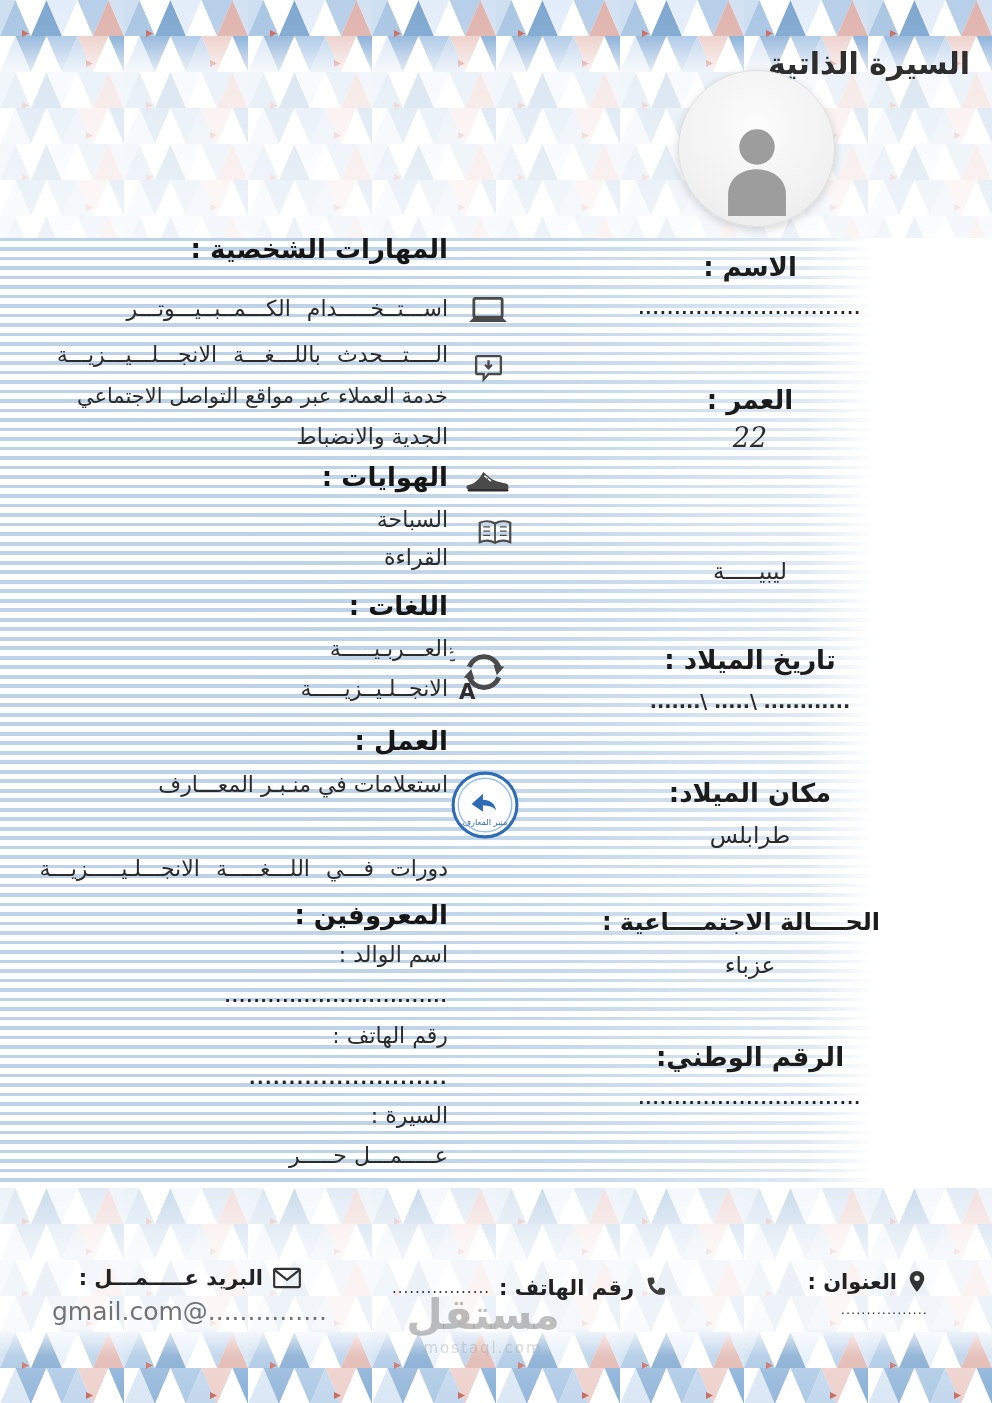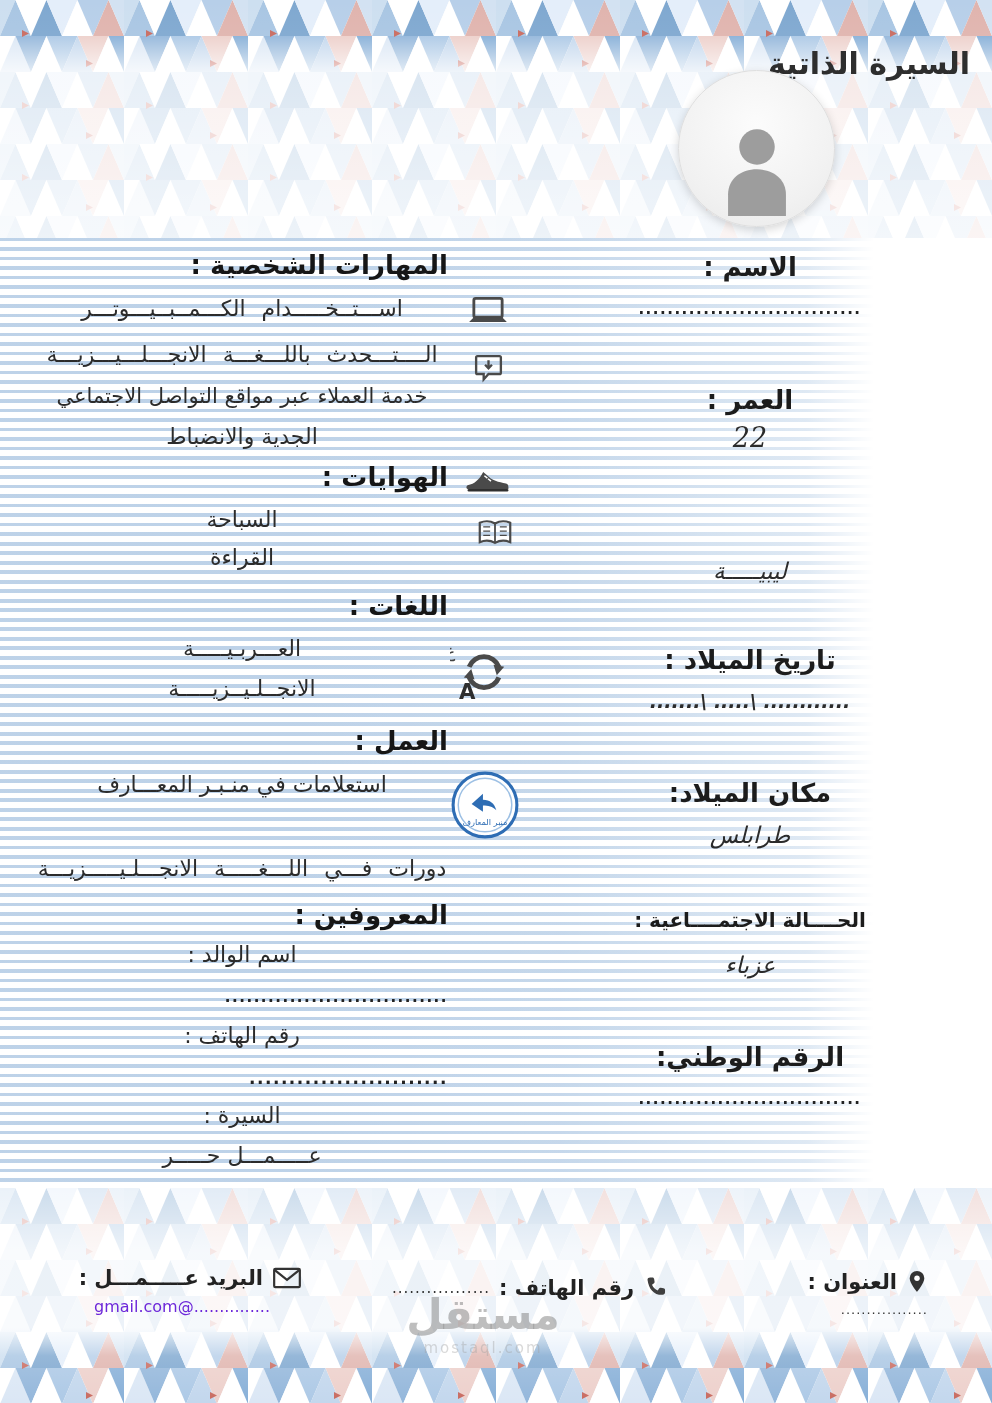--- a/index.html
+++ b/index.html
@@ -23,36 +23,36 @@
     border:1px solid #dedede;box-shadow:0 3px 10px rgba(0,0,0,0.16);
     display:flex;align-items:flex-end;justify-content:center;overflow:hidden;}
   
   .degree{position:absolute;left:28px;top:46px;width:560px;text-align:center;}
   .degree .dh{font-size:24px;font-weight:bold;color:#1d1d1d;}
   .degree .d1{margin-top:15px;font-size:22px;font-weight:bold;word-spacing:16px;}
   .degree .d2{margin-top:13px;font-size:21px;font-weight:bold;}
   
   .rc{position:absolute;right:112px;width:260px;text-align:center;white-space:nowrap;}
   .label{font-weight:bold;font-size:26px;color:#1c1c1c;}
-  .value{font-size:23px;font-style:italic;}
+  .value{font-size:23px;}
   .dots{font-size:15px;font-weight:bold;letter-spacing:1.5px;color:#222;}
   .age-num{font-family:"DejaVu Serif",serif;font-style:italic;font-size:27px;}
   
   .lc{position:absolute;left:36px;width:412px;text-align:right;white-space:nowrap;}
   .h{font-weight:bold;font-size:26px;color:#161616;}
-  .item{font-size:22px;text-align:center;}
+  .item{font-size:22px;}
   .sp{word-spacing:9px;}
   .ltr{direction:ltr;unicode-bidi:isolate;}
   .icon{position:absolute;}
   
   .fgroup{position:absolute;display:flex;flex-direction:column;gap:7px;}
   .frow{display:flex;align-items:center;gap:9px;}
   .flabel{font-size:21px;font-weight:bold;color:#222;}
   .fdots{font-size:13px;letter-spacing:1px;color:#333;}
-  .email-val{font-size:16px;color:#6d28d9;margin-left:42px;}
+  .email-val{font-size:25px;color:#737373;}
   .wm{position:absolute;top:1290px;left:368px;width:230px;text-align:center;pointer-events:none;}
   .wm .w1{font-size:42px;font-weight:bold;color:rgba(125,125,125,0.5);}
   .wm .w2{font-size:15px;letter-spacing:2px;color:rgba(160,160,160,0.4);}
 </style>
 </head>
 <body>
 
 <div class="page">
 
   <svg class="band" style="top:0" width="992" height="238" viewBox="0 0 992 238">
@@ -121,27 +121,27 @@
   <div class="rc age-num" style="top:422px">22</div>
 
   <div class="rc value" style="top:558px">ليبيـــــة</div>
 
   <div class="rc label" style="top:645px">تاريخ الميلاد :</div>
   <div class="rc value ltr" style="top:690px;font-size:19px;font-weight:bold">.......\ .....\ ............</div>
 
   <div class="rc label" style="top:778px">مكان الميلاد:</div>
   <div class="rc value" style="top:822px">طرابلس</div>
 
-  <div class="rc label" style="top:908px;font-size:20px">الحــــالة الاجتمــــاعية :</div>
+  <div class="rc label" style="top:908px;font-size:24px">الحــــالة الاجتمــــاعية :</div>
   <div class="rc value" style="top:952px">عزباء</div>
 
   <div class="rc label" style="top:1042px">الرقم الوطني:</div>
   <div class="rc dots" style="top:1090px">...............................</div>
 
-  <div class="lc h" style="top:250px">المهارات الشخصية  :</div>
+  <div class="lc h" style="top:234px">المهارات الشخصية  :</div>
   <div class="lc item sp" style="top:296px">اســـتــخـــــدام الكـــمــبــيـــوتـــر</div>
   <div class="lc item sp" style="top:342px">الــــتـــحدث باللـــغـــة الانجـــلـــيـــزيـــة</div>
   <div class="lc item" style="top:384px;font-size:21px">خدمة العملاء عبر مواقع التواصل الاجتماعي</div>
   <div class="lc item" style="top:424px">الجدية والانضباط</div>
 
   <div class="lc h" style="top:462px">الهوايات :</div>
   <div class="lc item" style="top:507px">السباحة</div>
   <div class="lc item" style="top:545px">القراءة</div>
 
   <div class="lc h" style="top:591px">اللغات :</div>

